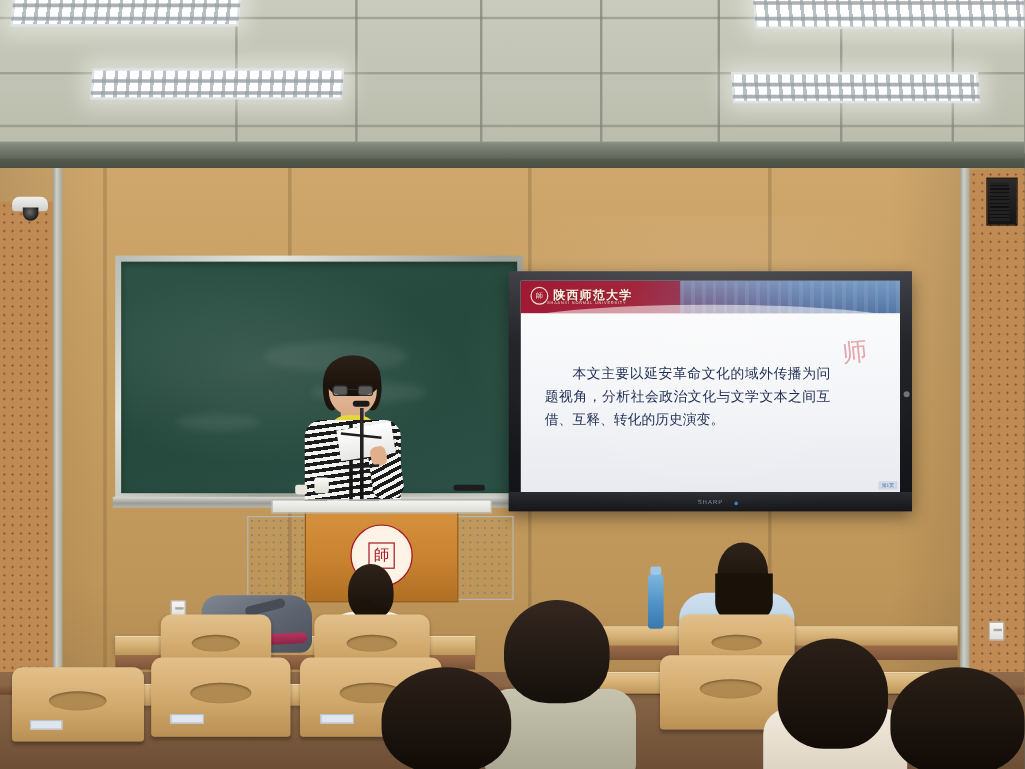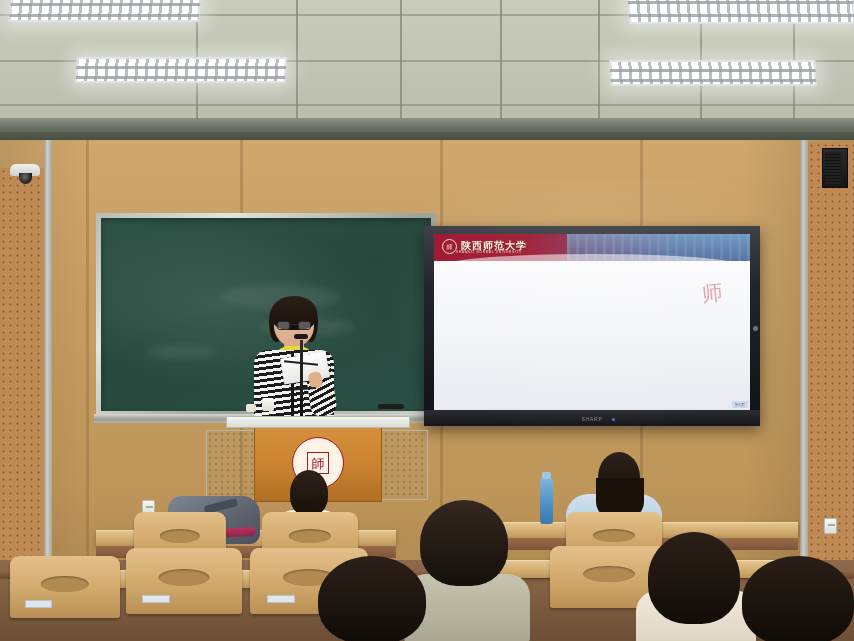--- a/index.html
+++ b/index.html
@@ -506,20 +506,21 @@
 
       <div id="slide-logo">
         <div id="slide-logo-mark">師</div>
         <div id="slide-logo-text">陕西师范大学</div>
       </div>
       <div id="slide-logo-sub">SHAANXI NORMAL UNIVERSITY</div>
 
       <div id="slide-watermark">师</div>
 
 
+      <div id="slide-body">本文主要以延安革命文化的域外传播为问题视角，分析社会政治文化与文学文本之间互借、互释、转化的历史演变。</div>
 
       <div id="slide-tag">第1页</div>
     </div>
 
     <div id="tv-bezel-lip"></div>
     <div id="tv-logo">SHARP</div>
     <div id="tv-led"></div>
     <div id="tv-sidebtn"></div>
   </div>
 

